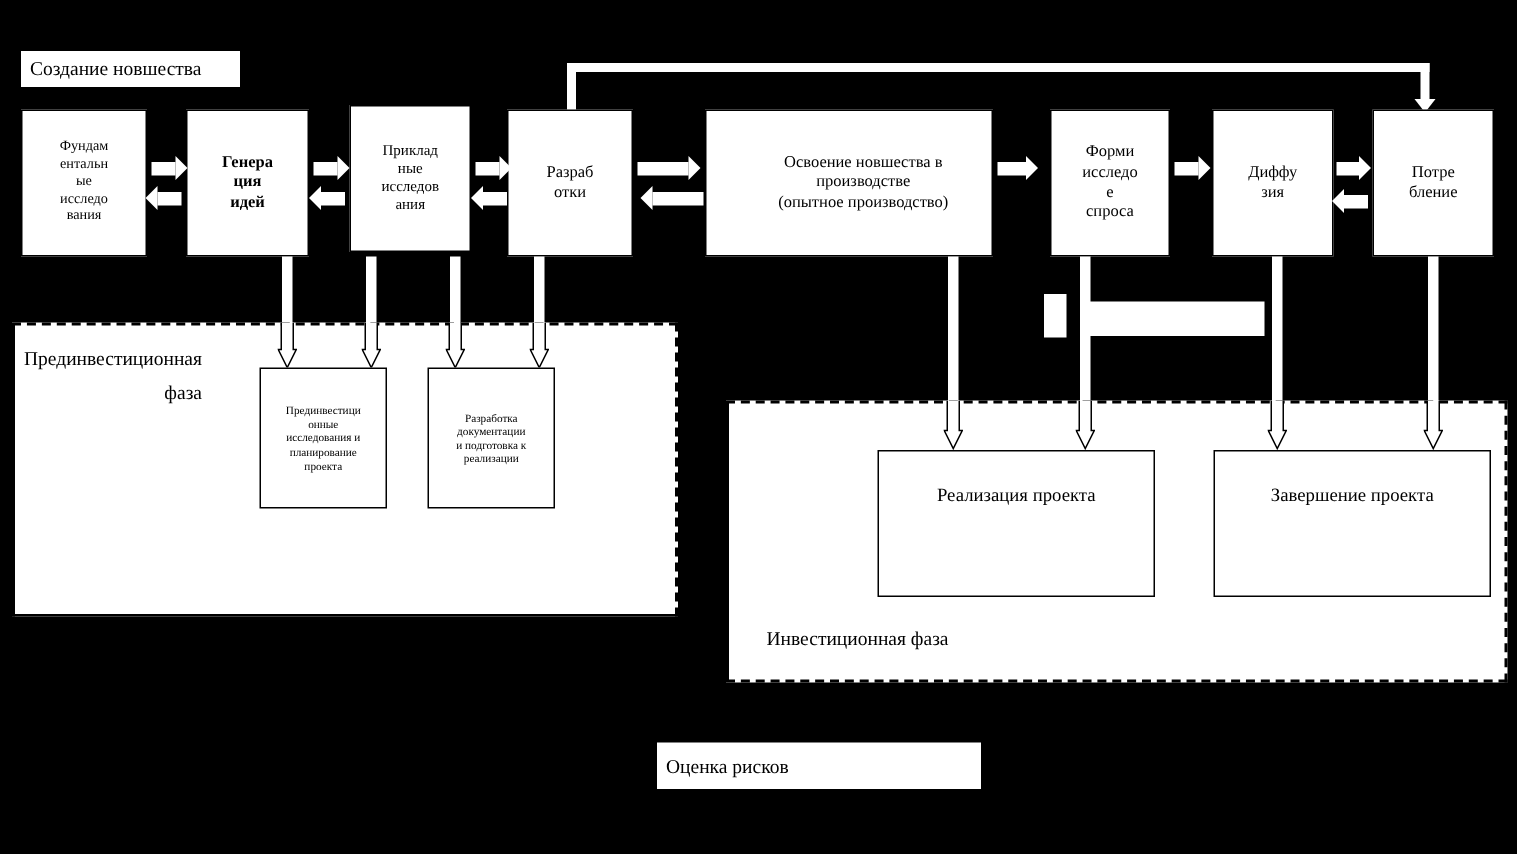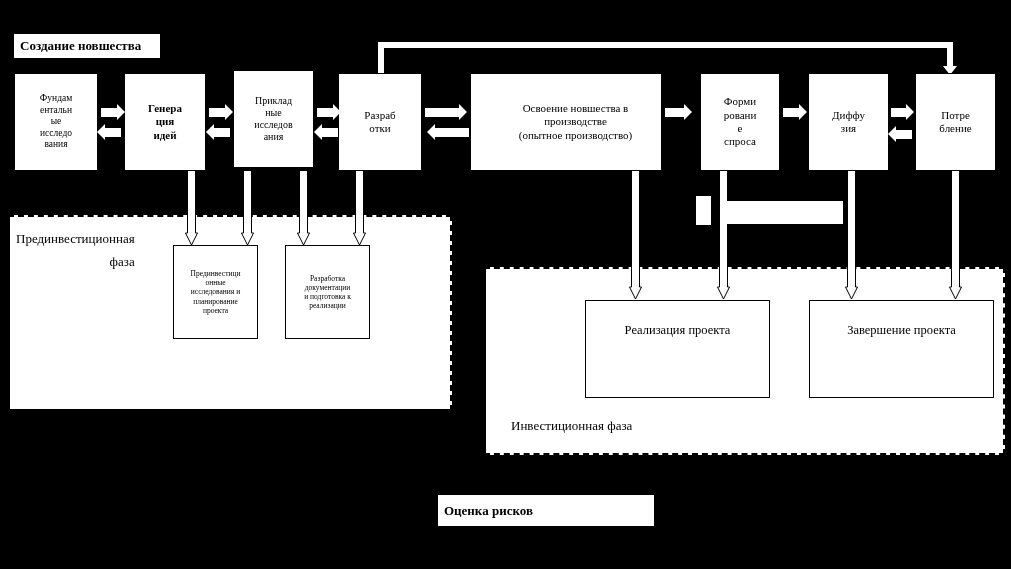--- a/index.html
+++ b/index.html
@@ -8,21 +8,21 @@
 
   
   .pbox{position:absolute;background:#fff;color:#000;border:1px solid #000;
         box-sizing:border-box;display:flex;align-items:center;justify-content:center;
         text-align:center;line-height:1.22;}
   .pbox span{display:block;width:100%;padding:0 2px;box-sizing:border-box;}
 
   
   .caption{position:absolute;background:#fff;color:#000;box-sizing:border-box;
            display:flex;align-items:center;}
-  .caption span{padding-left:6px;font-weight:bold;}
+  .caption span{padding-left:6px;}
 
   
   .phase{position:absolute;background:#fff;box-sizing:border-box;}
   .phase.left{border-top:2px dashed #000;border-left:2px solid #000;
               border-right:2px dashed #000;border-bottom:2px solid #000;}
   .phase.right{border-top:2px dashed #000;border-left:2px solid #000;
                border-right:2px dashed #000;border-bottom:2px dashed #000;}
   .phase-label{position:absolute;color:#000;white-space:nowrap;}
 
   
@@ -82,21 +82,21 @@
   </div>
 
   <div class="pbox" style="left:470px;top:73px;width:192px;height:98px;font-size:11px;">
     <span style="white-space: pre-line; margin-left: 19px;">Освоение новшества в
 производстве
 (опытное производство)</span>
   </div>
 
   <div class="pbox" style="left:700px;top:73px;width:80px;height:98px;font-size:11px;">
     <span style="white-space: pre-line;">Форми
-ровани
+исследо
 е
 спроса</span>
   </div>
 
   <div class="pbox" style="left:915px;top:73px;width:81px;height:98px;font-size:11px;">
     <span style="white-space: pre-line;">Потре
 бление</span>
   </div>
 
   <div class="pbox" style="left:808px;top:73px;width:81px;height:98px;font-size:11px;">

